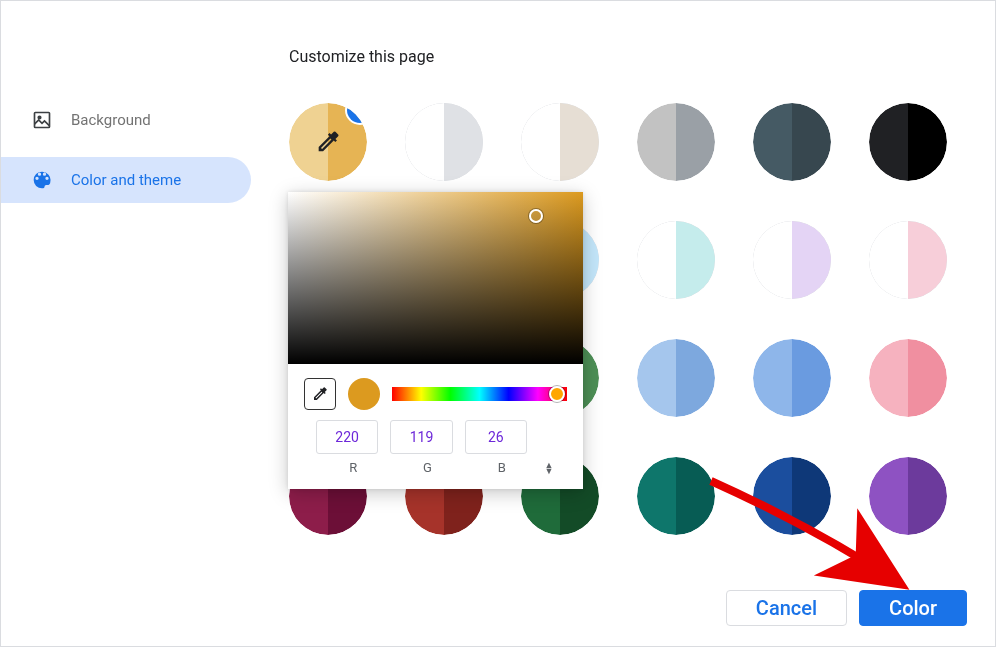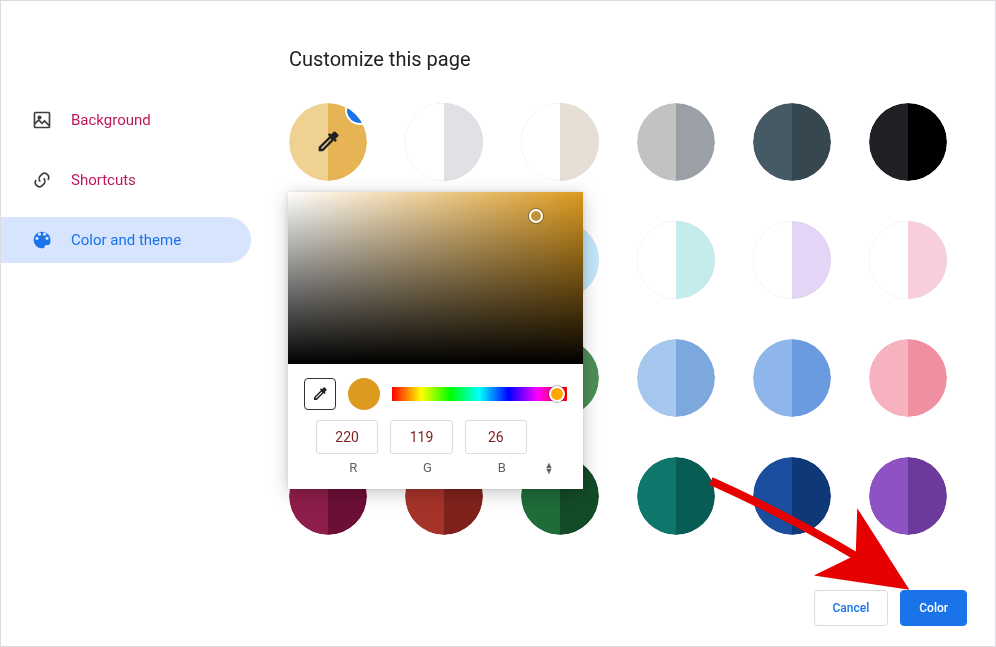--- a/index.html
+++ b/index.html
@@ -11,31 +11,31 @@
     overflow: hidden;
     position: relative;
     border: 1px solid #dadce0;
   }
   .dialog {
     width: 996px; height: 647px;
     position: relative;
   }
   .title {
     position: absolute; left: 288px; top: 46px;
-    font-size: 20px; color: #202124; font-weight: 400;
+    font-size: 16px; color: #202124; font-weight: 400;
   }
   .sidebar {
     position: absolute; left: 0; top: 96px; width: 250px;
   }
   .sidebar-item {
     display: flex; align-items: center;
     height: 46px;
     padding-left: 30px;
     border-radius: 0 23px 23px 0;
-    color: #be185d; font-size: 15px;
+    color: #737373; font-size: 15px;
     margin-bottom: 14px;
     cursor: pointer;
   }
   .sidebar-item .icon {
     width: 22px; height: 22px; margin-right: 18px;
     display: flex; align-items: center; justify-content: center;
     flex-shrink: 0;
   }
   .sidebar-item.active {
     background: #d6e4fd; color: #1a73e8;
@@ -75,22 +75,22 @@
   .swatch.picker-slot .eye {
     position: absolute; inset: 0;
     display: flex; align-items: center; justify-content: center;
     z-index: 2;
   }
   .footer {
     position: absolute; right: 30px; bottom: 22px;
     display: flex; gap: 12px;
   }
   .btn {
-    height: 36px; padding: 0 18px;
-    border-radius: 4px; font-size: 12px; font-weight: 500;
+    height: 36px; padding: 0 29px;
+    border-radius: 4px; font-size: 20px; font-weight: 500;
     display: flex; align-items: center; cursor: pointer;
   }
   .btn-outline { background: #fff; color: #1a73e8; border: 1px solid #dadce0; }
   .btn-primary { background: #1a73e8; color: #fff; border: 1px solid #1a73e8; }
   .color-picker {
     position: absolute;
     left: 287px; top: 191px;
     width: 295px;
     background: #fff;
     box-shadow: 0 4px 18px rgba(0,0,0,.22), 0 0 4px rgba(0,0,0,.1);
@@ -133,21 +133,21 @@
     border-radius: 50%; transform: translate(50%, -50%);
     background: #ffa600;
     box-shadow: 0 0 0 1px rgba(0,0,0,.3);
   }
   .rgb-row {
     display: flex; gap: 12px; padding: 0 24px 6px 28px; align-items: center;
   }
   .rgb-in {
     flex: 1; height: 34px;
     border: 1px solid #dadce0; border-radius: 3px;
-    text-align: center; font-size: 14px; color: #7f1d1d;
+    text-align: center; font-size: 14px; color: #6d28d9;
     line-height: 32px;
   }
   .rgb-labels {
     display: flex; padding: 0 24px 14px 28px; color: #5f6368; font-size: 13px;
     align-items: center;
   }
   .rgb-labels .lbl { flex: 1; text-align: center; }
   .sel-wrap { width: 20px; display:flex; flex-direction:column; align-items:center; font-size:9px; color:#5f6368; line-height:6px;}
   .arrow-annotation {
     position: absolute; left: 690px; top: 465px; pointer-events: none; z-index: 20;
@@ -163,29 +163,20 @@
   <div class="sidebar">
     <div class="sidebar-item">
       <span class="icon">
         <svg width="20" height="20" viewBox="0 0 24 24" fill="none" stroke="#3c4043" stroke-width="2">
           <rect x="3" y="3" width="18" height="18" rx="1"></rect>
             <circle cx="9" cy="9" r="1.5" fill="#3c4043"></circle>
           <path d="M3 17l5-5 4 4 3-3 6 6"></path>
         </svg>
       </span>
       <span>Background</span>
-    </div>
-    <div class="sidebar-item">
-      <span class="icon">
-        <svg width="20" height="20" viewBox="0 0 24 24" fill="none" stroke="#3c4043" stroke-width="2">
-          <path d="M10 14a5 5 0 0 1 0-7l2-2a5 5 0 0 1 7 7"></path>
-            <path d="M14 10a5 5 0 0 1 0 7l-2 2a5 5 0 0 1-7-7"></path>
-        </svg>
-      </span>
-      <span>Shortcuts</span>
     </div>
     <div class="sidebar-item active">
       <span class="icon">
         <svg width="20" height="20" viewBox="0 0 24 24" fill="#1a73e8">
           <path d="M12 2a10 10 0 1 0 0 20h1a2 2 0 0 0 2-2 2 2 0 0 1 2-2h1a4 4 0 0 0 4-4A10 10 0 0 0 12 2zM6 12a2 2 0 1 1 2-2 2 2 0 0 1-2 2zm3-5a2 2 0 1 1 2-2 2 2 0 0 1-2 2zm6 0a2 2 0 1 1 2-2 2 2 0 0 1-2 2zm3 5a2 2 0 1 1 2-2 2 2 0 0 1-2 2z"></path>
         </svg>
       </span>
       <span>Color and theme</span>
     </div>
   </div>

